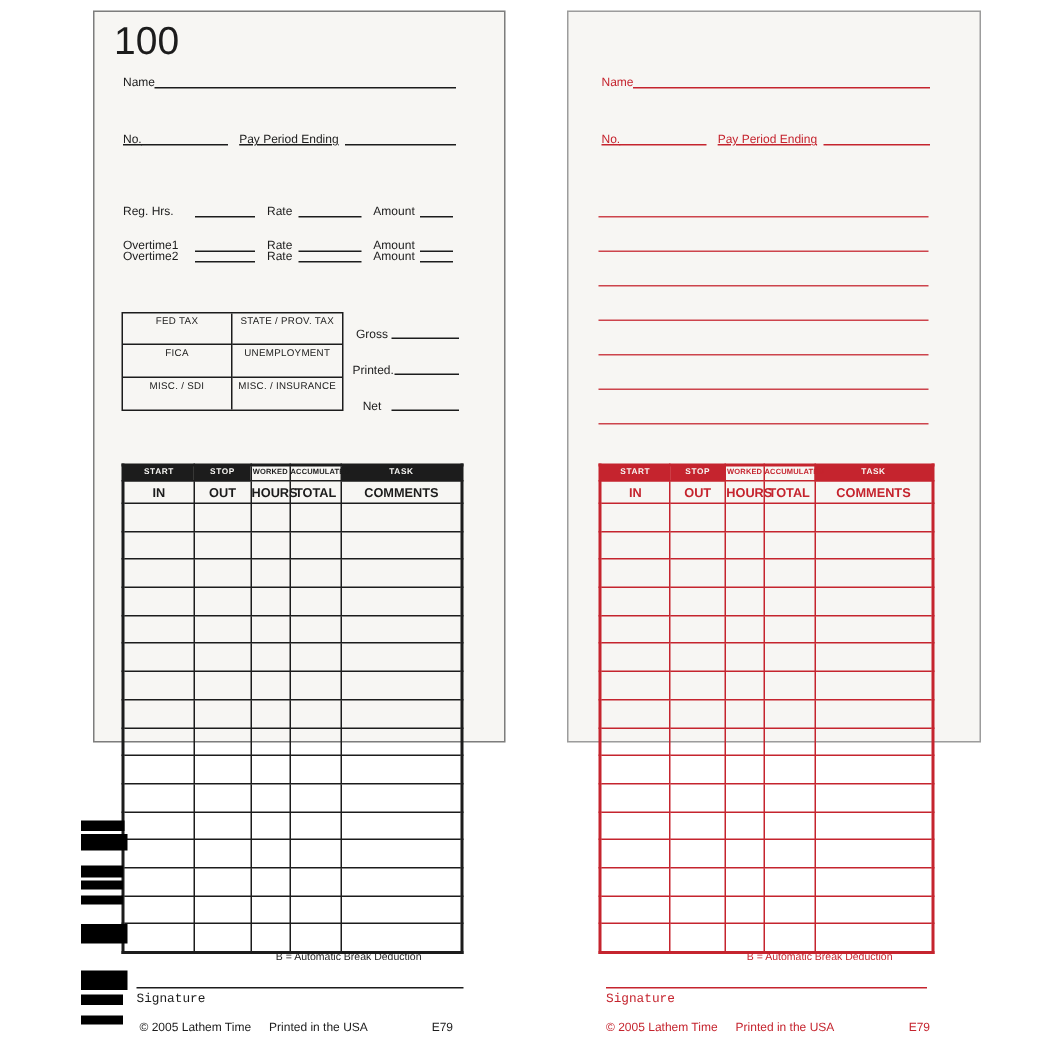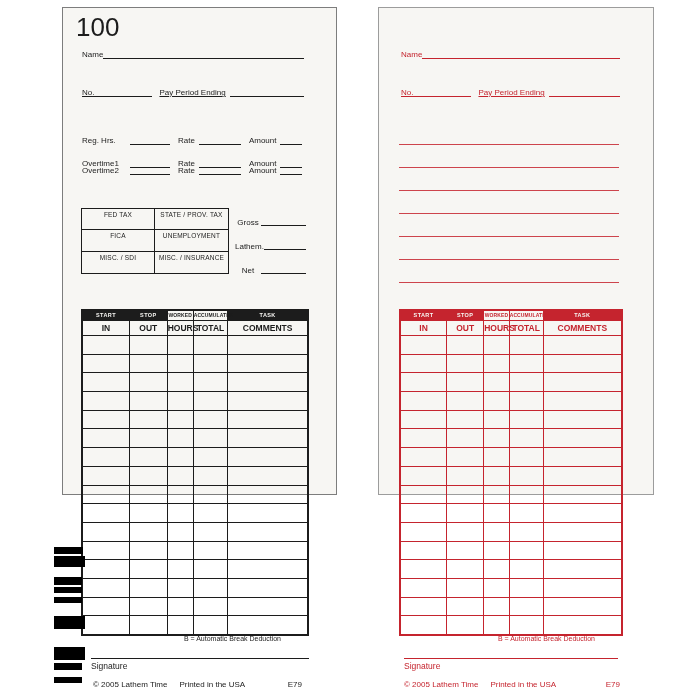--- a/index.html
+++ b/index.html
@@ -80,21 +80,21 @@
   .sub-row th { font-size:8.5px; font-weight:bold; height:14px; text-align:center; }
   .ttable tbody td { height:17.7px; }
 
   .footnote { top:627px; font-size:7px; text-align:right; box-sizing:border-box; padding-right:28px; }
   #card-front .footnote { left:18px; width:228px; }
   #card-back  .footnote { left:20px; width:224px; }
 
   .sig { left:28px; right:27px; top:641px; }
   #card-back .sig { left:25px; right:35px; }
   .sig-line { border-bottom:1.5px solid var(--ink); height:9px; }
-  .sig-label { font-size:8.5px; margin-top:2px; }
+  .sig-label { font-size:8.5px; margin-top:2px;font-family:Liberation Mono, monospace; }
 
   .cr-row { left:30px; right:34px; top:672px; display:flex; font-size:8px; align-items:baseline; }
   #card-back .cr-row { left:25px; right:33px; }
   .cr-printed { margin-left:12px; }
   .cr-model { margin-left:auto; }
 
   .card-number { left:13px; top:4px; font-size:26px; line-height:30px; letter-spacing:0; }
 
   
   .tmark { position:absolute; background:#000; left:-9px; }
@@ -153,21 +153,21 @@
     <div class="tax-cell">MISC. / SDI</div>
     <div class="tax-cell">MISC. / INSURANCE</div>
   </div>
 
   <div class="abs totals">
     <div class="tot-row">
       <span class="lbl">Gross</span>
       <span class="wline"></span>
     </div>
     <div class="tot-row">
-      <span class="lbl">Lathem.</span>
+      <span class="lbl">Printed.</span>
       <span class="wline"></span>
     </div>
     <div class="tot-row">
       <span class="lbl">Net</span>
       <span class="wline"></span>
     </div>
   </div>
 
   <table class="ttable">
     <colgroup>

